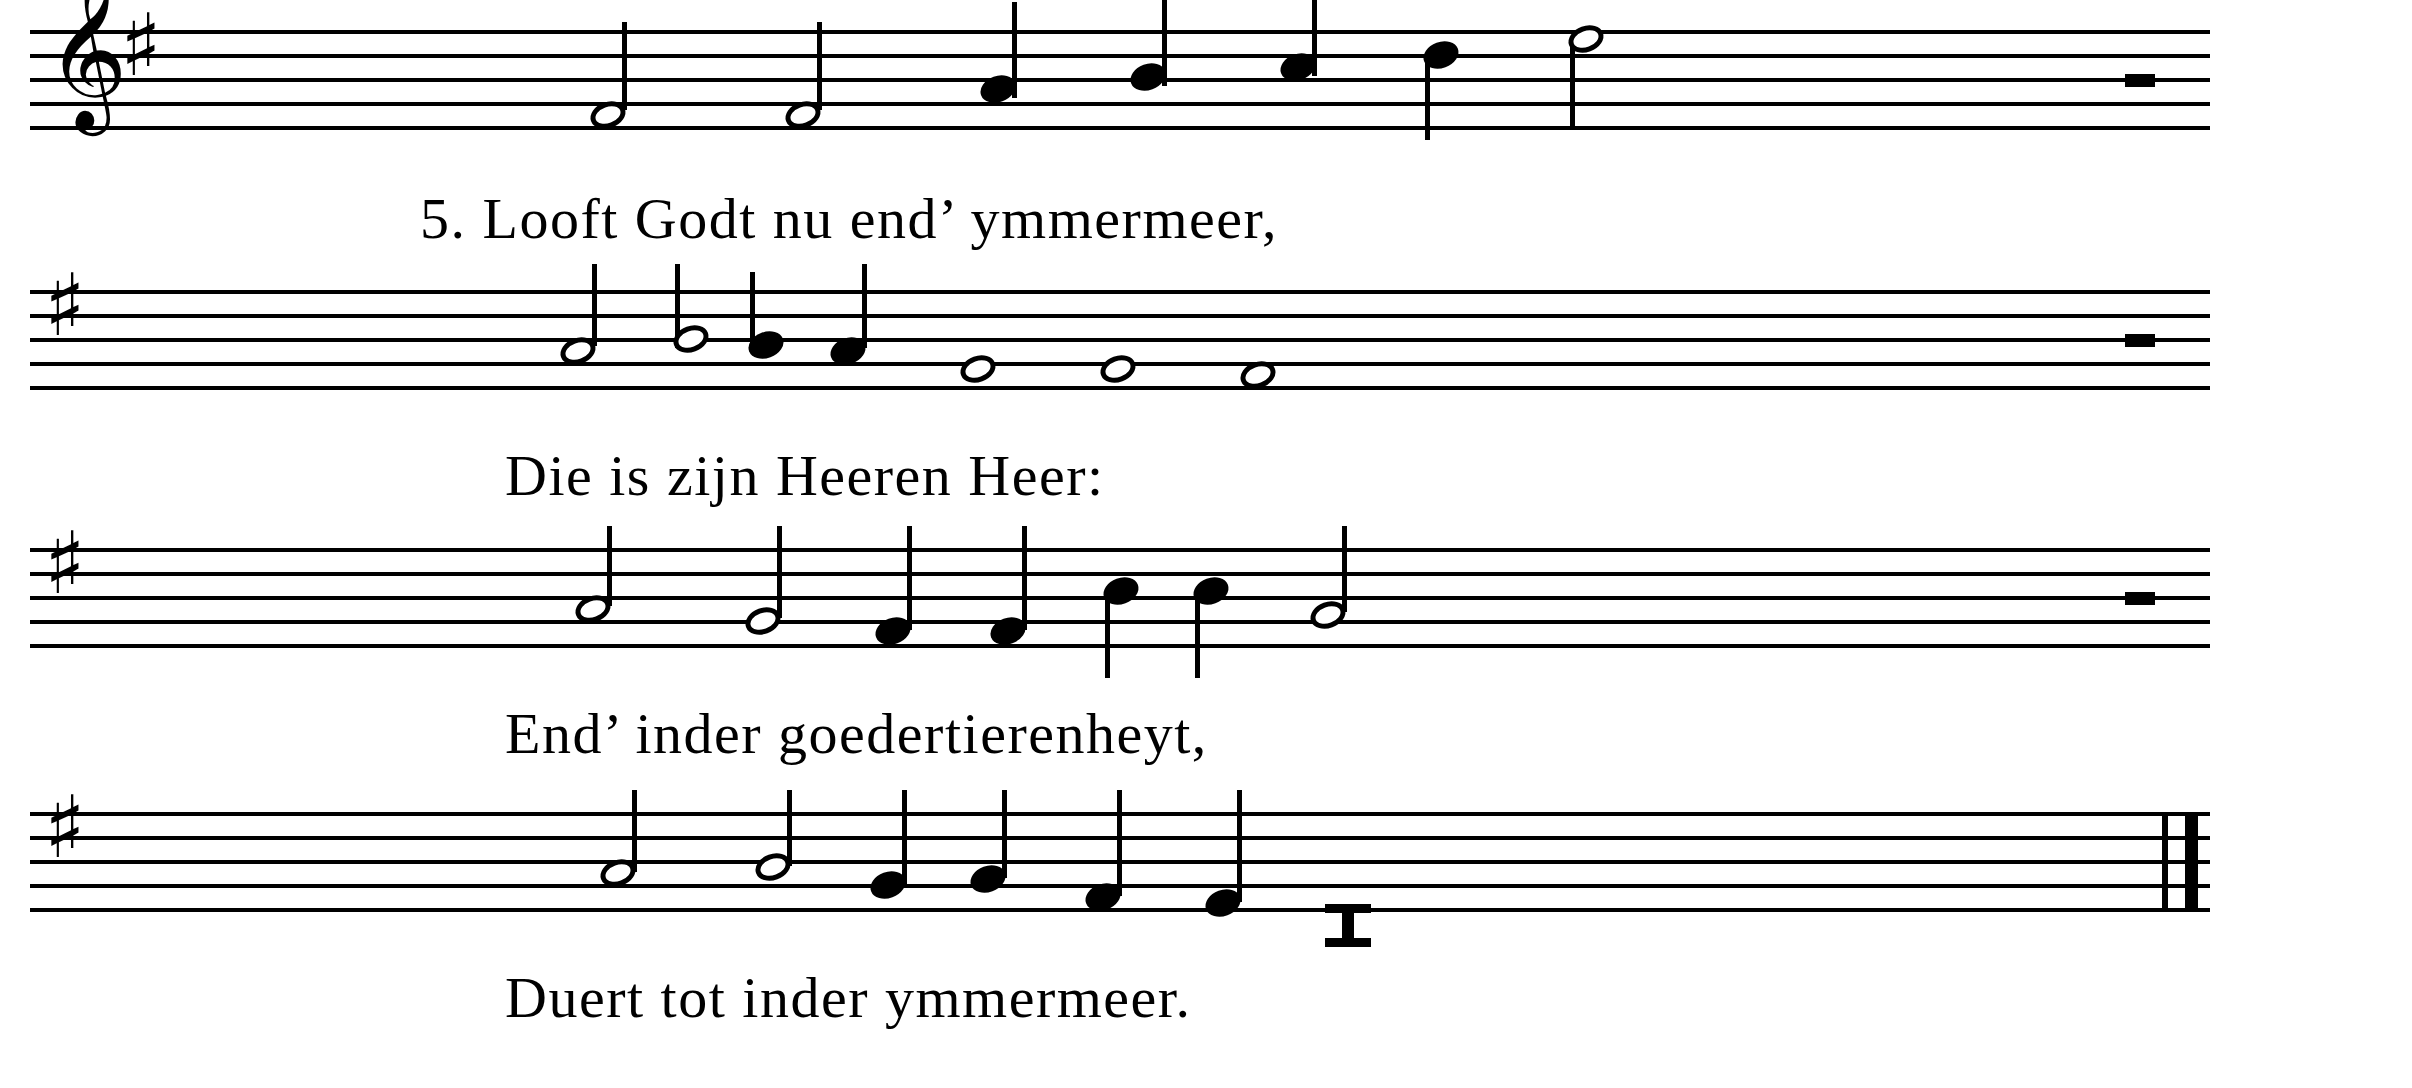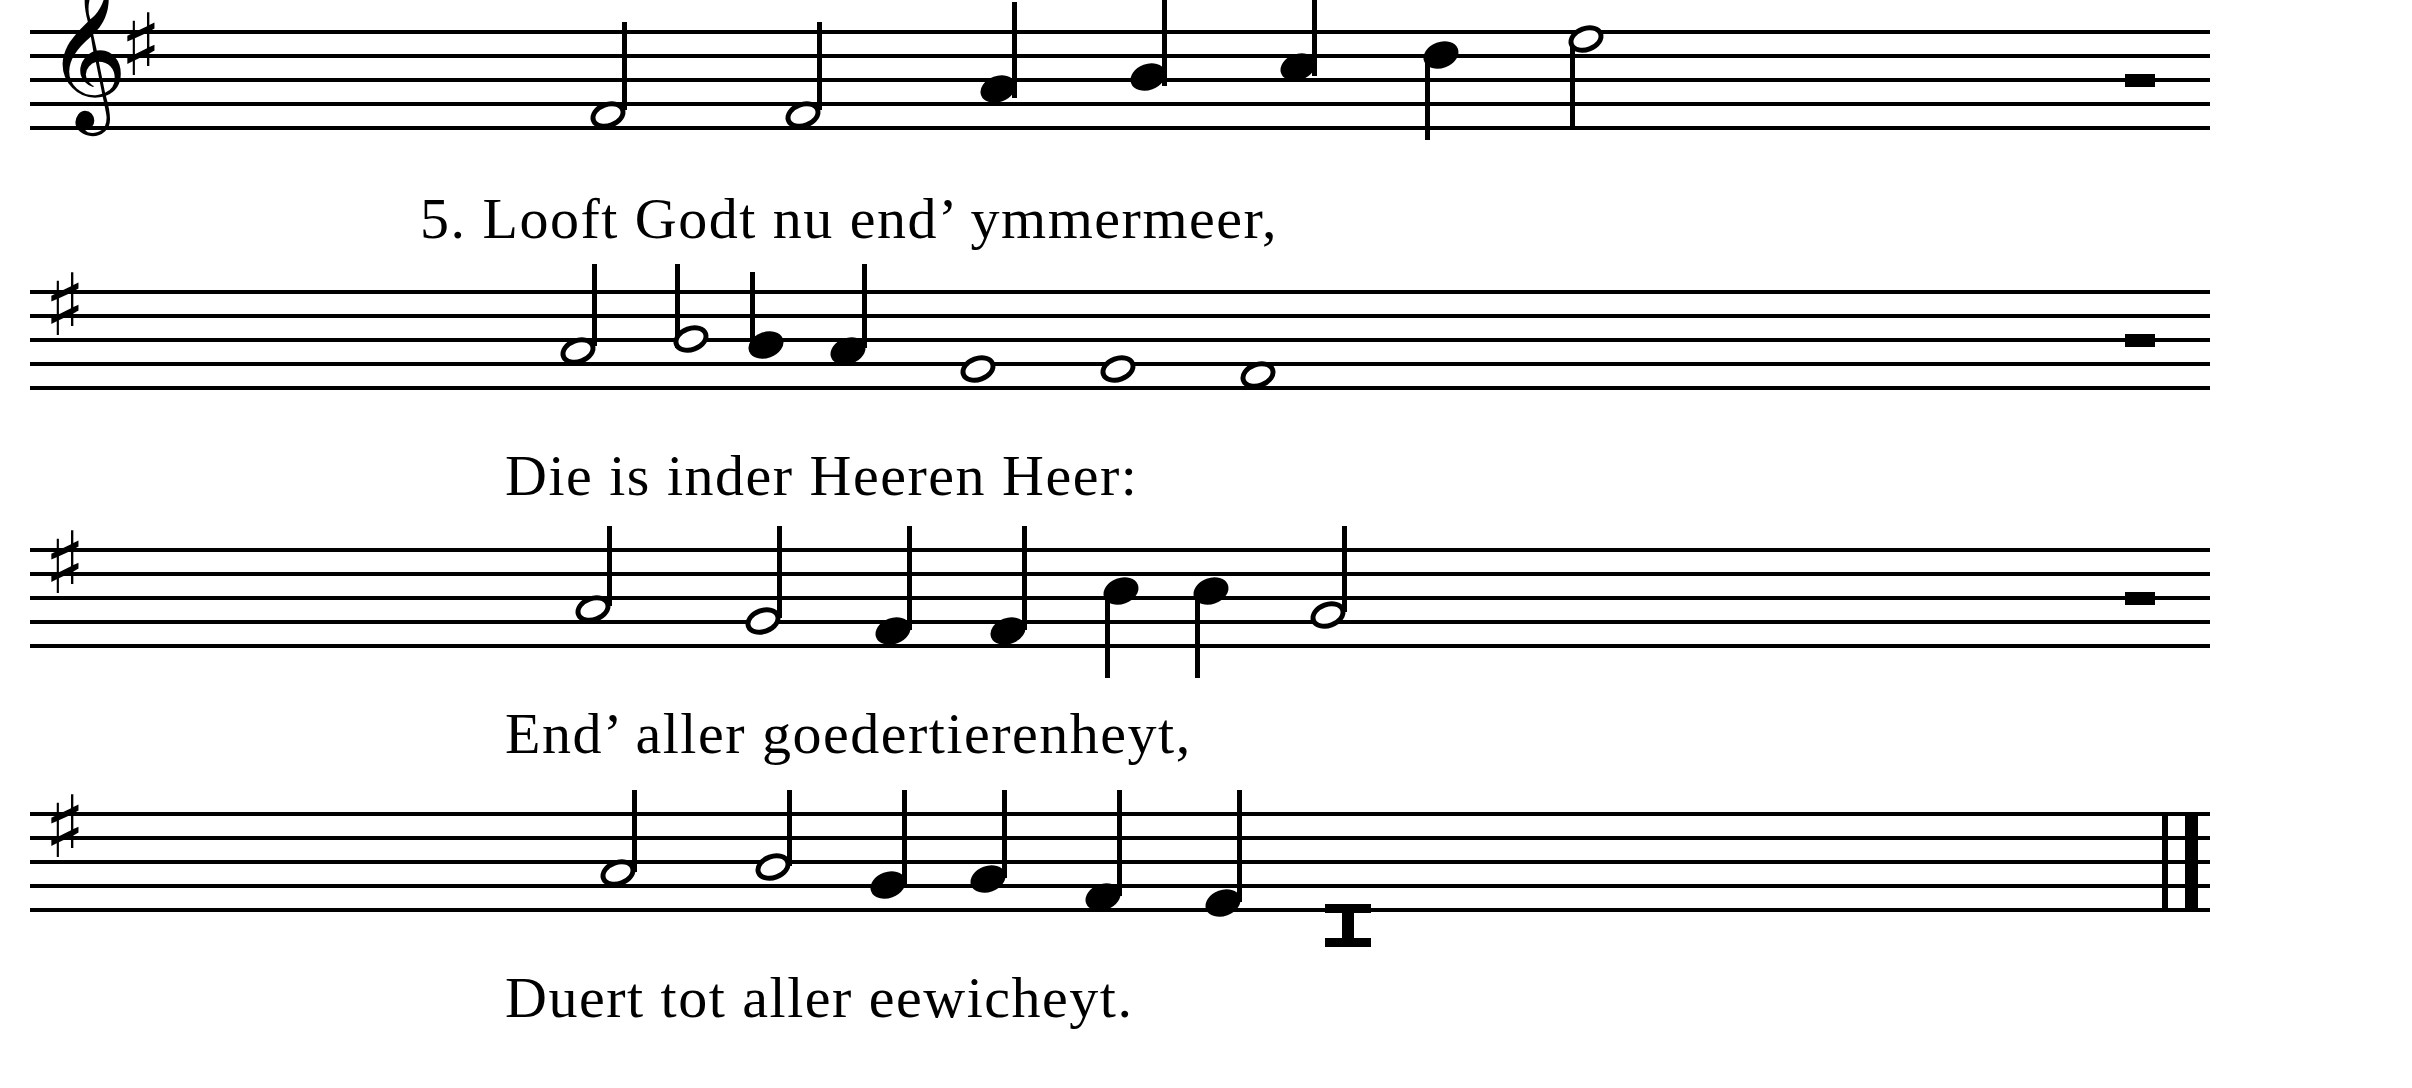--- a/index.html
+++ b/index.html
@@ -193,21 +193,21 @@
       </div>
       <div class="note">
         <div class="notehead open" style="left:1070px; top:66px;"></div>
       </div>
       <div class="note">
         <div class="notehead open" style="left:1210px; top:72px;"></div>
       </div>
 
       <div class="rest" style="left:2095px; top:44px;"></div>
     </div>
-    <div class="lyric" style="left:505px; top:152px;">Die is inder Heeren Heer:</div>
+    <div class="lyric" style="left:505px; top:152px;">Die is zijn Heeren Heer:</div>
   </div>
 
   <div class="system" style="top:548px;">
     <div class="staff">
       <div class="staff-line l0"></div>
       <div class="staff-line l1"></div>
       <div class="staff-line l2"></div>
       <div class="staff-line l3"></div>
       <div class="staff-line l4"></div>
 
@@ -237,21 +237,21 @@
         <div class="stem" style="left:1165px; top:42px; height:88px;"></div>
         <div class="notehead filled" style="left:1163px; top:30px;"></div>
       </div>
       <div class="note">
         <div class="stem" style="left:1312px; top:-22px; height:86px;"></div>
         <div class="notehead open" style="left:1280px; top:54px;"></div>
       </div>
 
       <div class="rest" style="left:2095px; top:44px;"></div>
     </div>
-    <div class="lyric" style="left:505px; top:152px;">End’ aller goedertierenheyt,</div>
+    <div class="lyric" style="left:505px; top:152px;">End’ inder goedertierenheyt,</div>
   </div>
 
   <div class="system" style="top:812px;">
     <div class="staff">
       <div class="staff-line l0"></div>
       <div class="staff-line l1"></div>
       <div class="staff-line l2"></div>
       <div class="staff-line l3"></div>
       <div class="staff-line l4"></div>
 
@@ -284,16 +284,16 @@
 
       <div class="fermata-brace" style="left:1295px; top:92px; width:46px; height:44px;">
         <div class="bar" style="left:0; top:0; width:46px; height:9px;"></div>
         <div class="bar" style="left:0; top:34px; width:46px; height:9px;"></div>
         <div class="bar" style="left:17px; top:0; width:12px; height:43px;"></div>
       </div>
 
       <div class="barline-final" style="left:2132px;"></div>
       <div class="barline-final thick" style="left:2155px;"></div>
     </div>
-    <div class="lyric" style="left:505px; top:152px;">Duert tot aller eewicheyt.</div>
+    <div class="lyric" style="left:505px; top:152px;">Duert tot inder ymmermeer.</div>
   </div>
 
 </div>
 
 </body></html>

